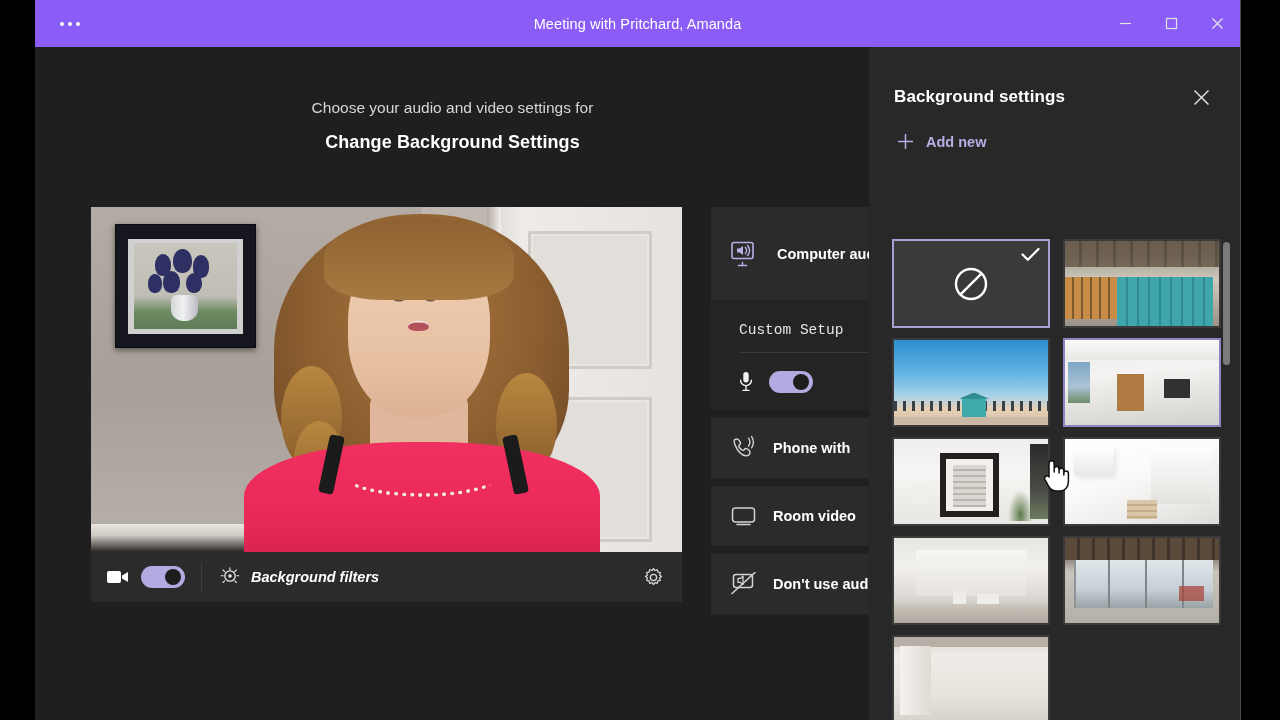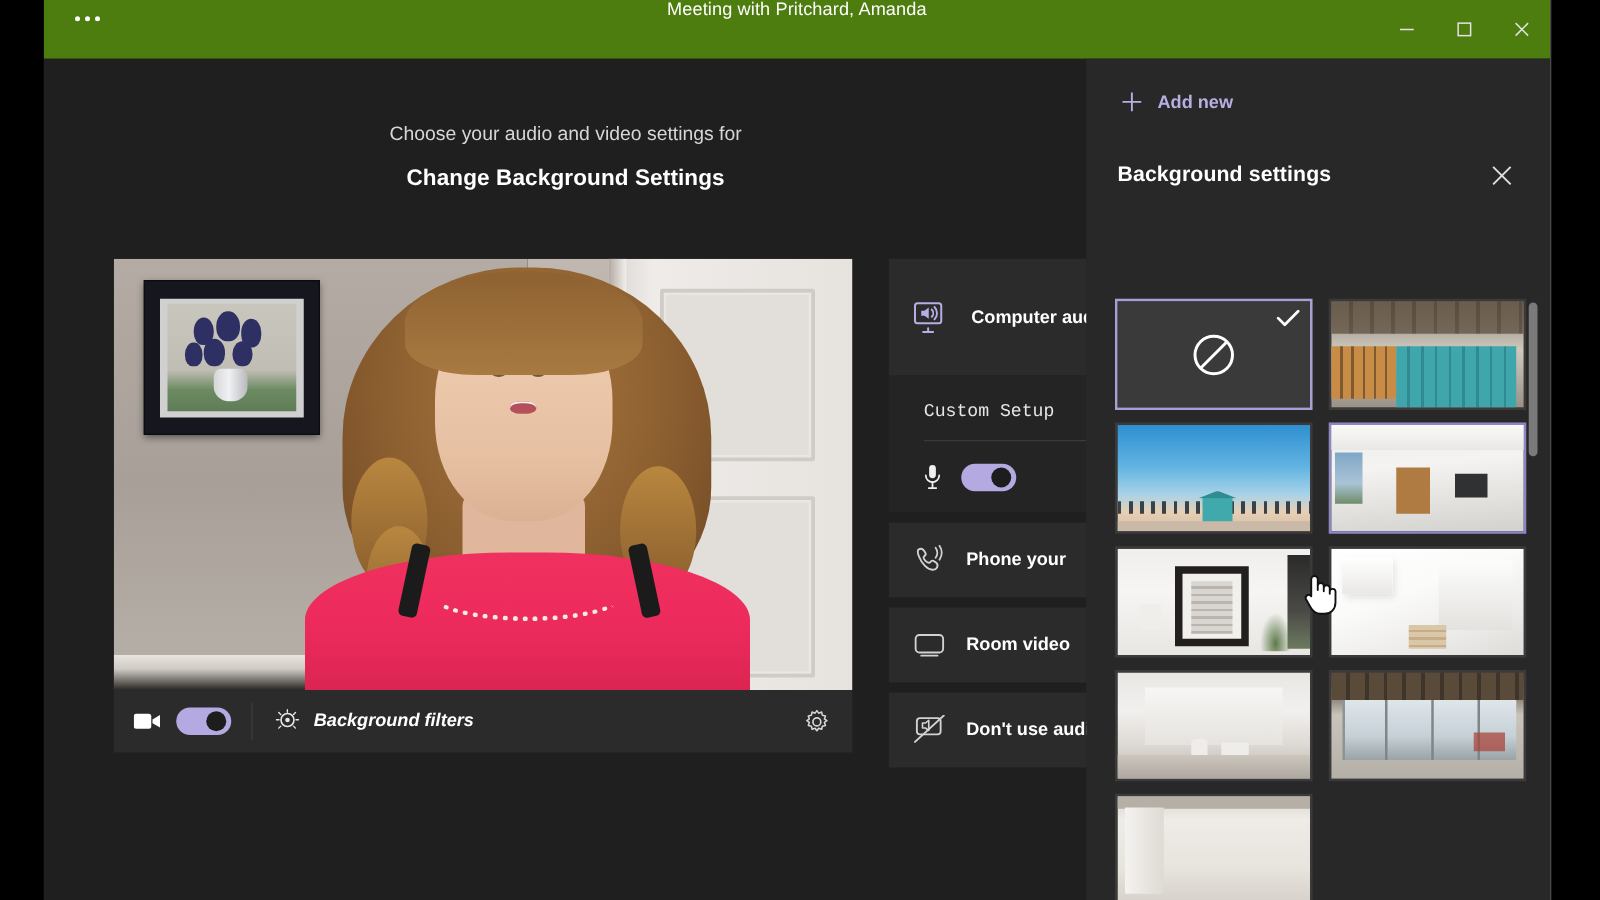--- a/index.html
+++ b/index.html
@@ -17,22 +17,22 @@
     width: 1206px; height: 720px;
     background: #201f1f;
     border-right: 1px solid #4a4a48;
     overflow: hidden;
   }
 
   
   #title-bar {
     position: absolute; left: 0; top: 0;
     width: 100%; height: 47px;
-    background: #4d7c0f;
-    display: flex; align-items: flex-start; text-decoration: underline;
+    background: #8b5cf6;
+    display: flex; align-items: center; text-decoration: underline;
   }
   #overflow-btn {
     width: 46px; height: 30px; margin-left: 12px;
     display: flex; align-items: center; justify-content: center;
     gap: 4px;
   }
   #overflow-btn i {
     width: 4px; height: 4px; border-radius: 50%; background: #ffffff;
     display: block;
   }
@@ -608,21 +608,21 @@
             <path d="M12 5.8 a4.4 4.4 0 0 1 0 6.4 M14.6 3.4 a7.8 7.8 0 0 1 0 11.2" fill="none" stroke="#d0d0d0" stroke-width="1.4" stroke-linecap="round"></path>
           </svg>
         </div>
       </div>
 
       <div class="audio-card audio-row">
         <svg width="26" height="24" viewBox="0 0 26 24">
           <path d="M4 3.5 c3 -1.6 4.6 1.4 5.4 3 .5 1 -.2 1.8 -1 2.4 -1 .8 -.6 2.2 1 3.8 1.6 1.6 3 2 3.8 1 .6 -.8 1.4 -1.5 2.4 -1 1.6 .8 4.6 2.4 3 5.4 -1.2 2.2 -5.4 2.8 -9.6 -1.4 S1.8 4.7 4 3.5 Z" fill="none" stroke="#d2d2d2" stroke-width="1.5" stroke-linejoin="round"></path>
           <path d="M17.5 2.2 a7 7 0 0 1 0 8 M20.6 .6 a10.4 10.4 0 0 1 0 11.2" fill="none" stroke="#d2d2d2" stroke-width="1.4" stroke-linecap="round"></path>
         </svg>
-        <span class="audio-label">Phone your</span>
+        <span class="audio-label">Phone with</span>
       </div>
 
       <div class="audio-card audio-row">
         <svg width="26" height="22" viewBox="0 0 26 22">
           <rect x="1.5" y="3" width="22" height="14" rx="3" fill="none" stroke="#d2d2d2" stroke-width="1.5"></rect>
           <path d="M6 19.5 h13" stroke="#d2d2d2" stroke-width="1.5" stroke-linecap="round"></path>
         </svg>
         <span class="audio-label">Room video</span>
       </div>
 
@@ -630,38 +630,38 @@
         <svg width="26" height="24" viewBox="0 0 26 24">
           <rect x="2.5" y="2.5" width="19" height="13" rx="2.5" fill="none" stroke="#d2d2d2" stroke-width="1.5"></rect>
           <path d="M7 6.4 h2.4 L12 4.2 v8.2 L9.4 10.4 H7 Z" fill="none" stroke="#d2d2d2" stroke-width="1.3" stroke-linejoin="round"></path>
           <path d="M1 21.5 L24 0.5" stroke="#d2d2d2" stroke-width="1.6" stroke-linecap="round"></path>
         </svg>
         <span class="audio-label">Don't use audio</span>
       </div>
     </div>
 
     <div id="bg-panel">
-      <div id="add-new-btn">
-        <svg width="17" height="17" viewBox="0 0 17 17">
-          <line x1="8.5" y1="1" x2="8.5" y2="16" stroke="#b9aee3" stroke-width="1.5"></line>
-          <line x1="1" y1="8.5" x2="16" y2="8.5" stroke="#b9aee3" stroke-width="1.5"></line>
-        </svg>
-        <span>Add new</span>
-      </div>
-
       <div id="bg-panel-header">
         <span id="bg-panel-title">Background settings</span>
         <span id="bg-panel-close">
           <svg width="17" height="17" viewBox="0 0 17 17">
             <line x1="1.5" y1="1.5" x2="15.5" y2="15.5" stroke="#e0e0e0" stroke-width="1.5"></line>
             <line x1="15.5" y1="1.5" x2="1.5" y2="15.5" stroke="#e0e0e0" stroke-width="1.5"></line>
           </svg>
         </span>
       </div>
 
+      <div id="add-new-btn">
+        <svg width="17" height="17" viewBox="0 0 17 17">
+          <line x1="8.5" y1="1" x2="8.5" y2="16" stroke="#b9aee3" stroke-width="1.5"></line>
+          <line x1="1" y1="8.5" x2="16" y2="8.5" stroke="#b9aee3" stroke-width="1.5"></line>
+        </svg>
+        <span>Add new</span>
+      </div>
+
       <div id="thumb-scroll">
         <div id="thumb-grid">
 
           <div class="thumb selected">
             <div class="thumb-img t-none">
               <svg width="44" height="44" viewBox="0 0 44 44">
                 <circle cx="22" cy="22" r="15" fill="none" stroke="#ffffff" stroke-width="2.4"></circle>
                 <line x1="11.6" y1="32.4" x2="32.4" y2="11.6" stroke="#ffffff" stroke-width="2.4"></line>
               </svg>
             </div>

